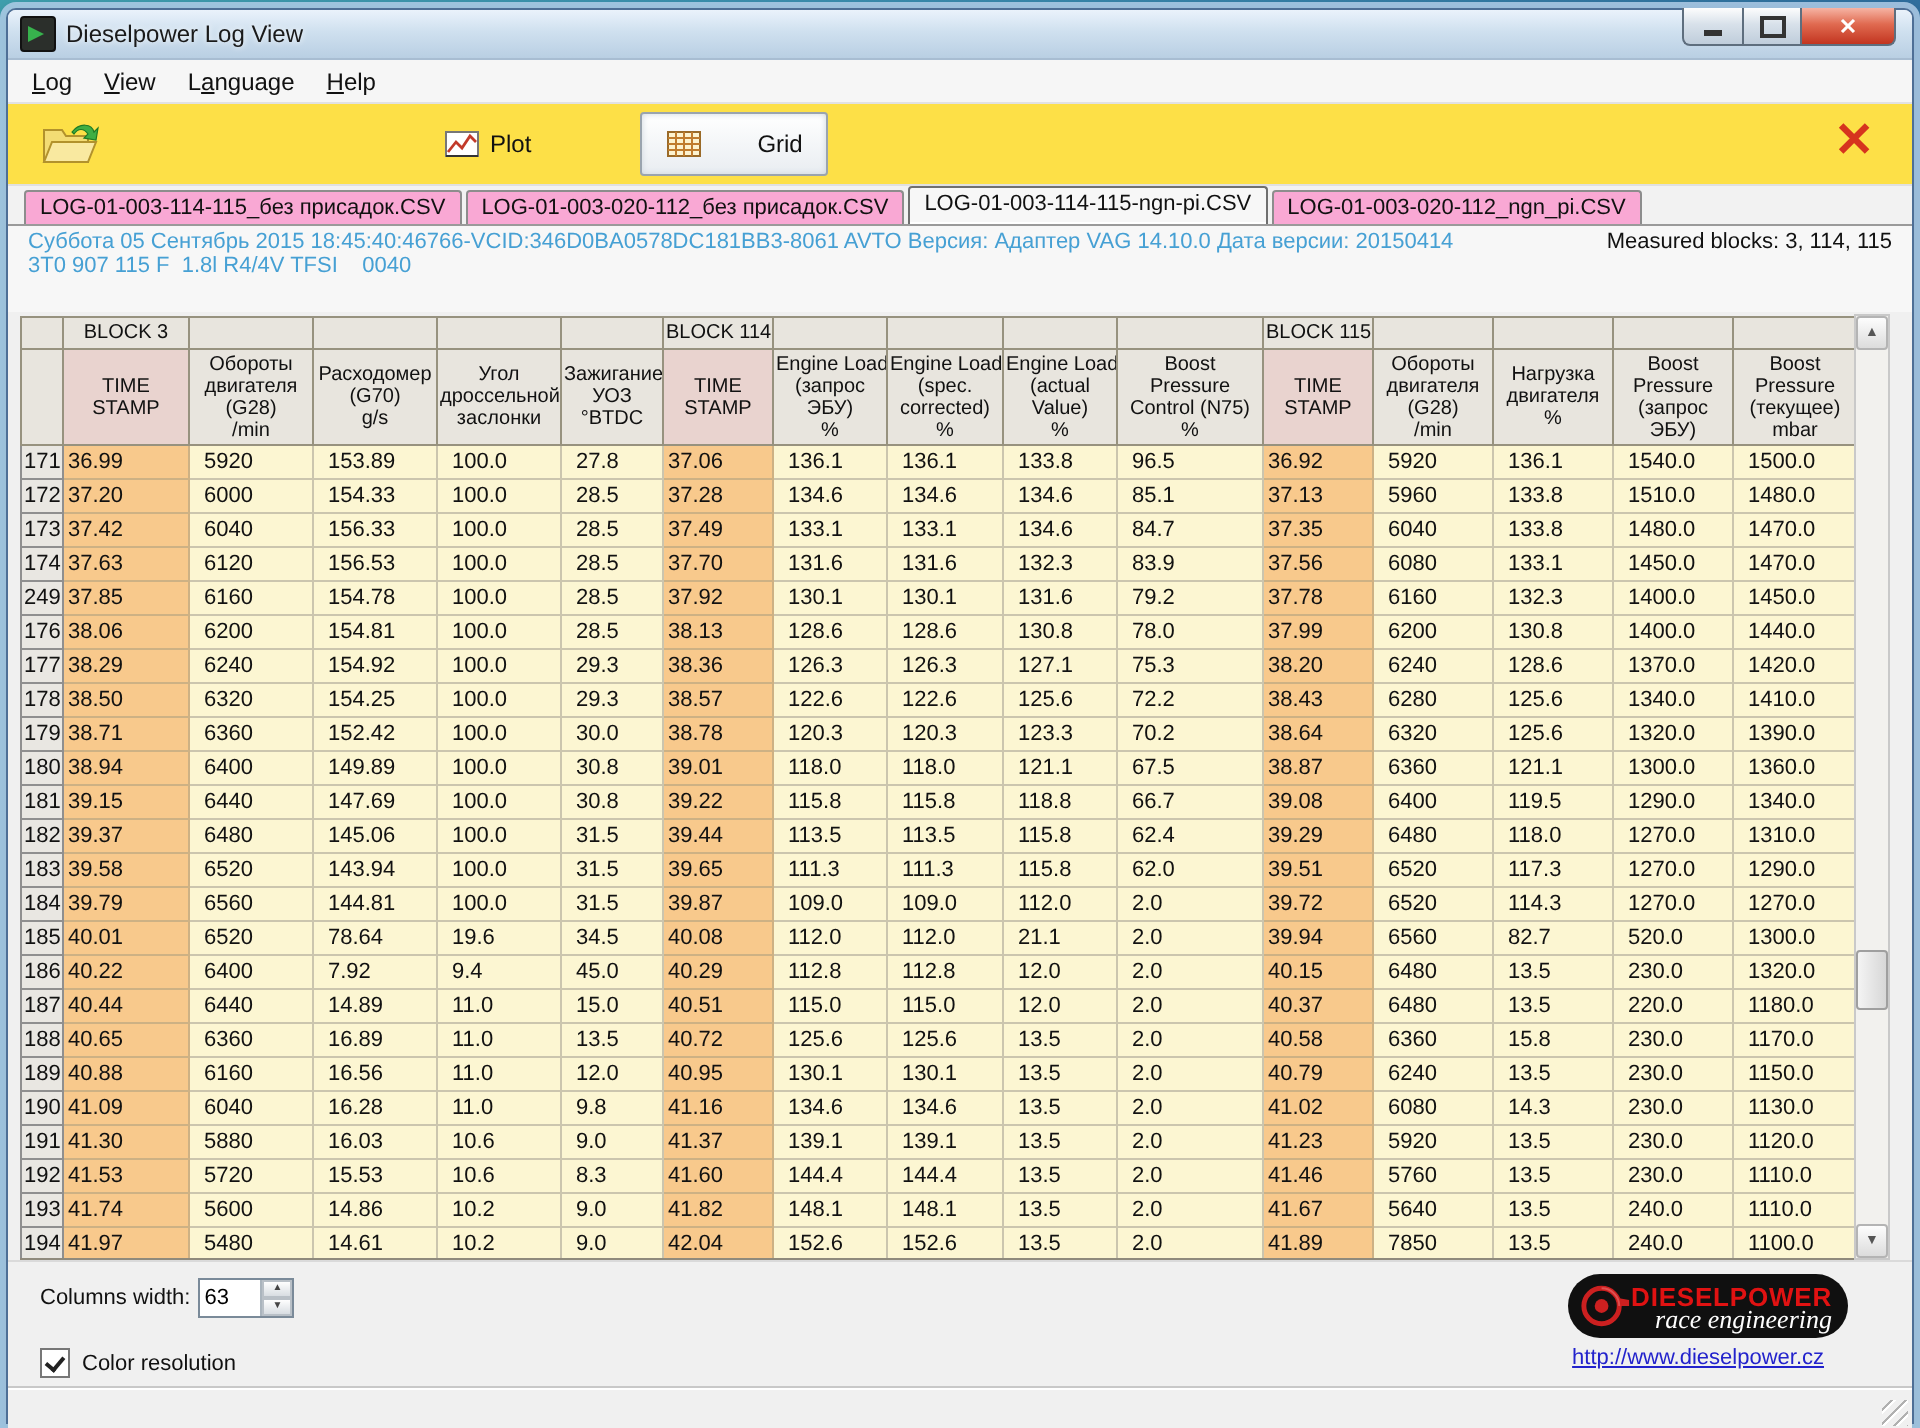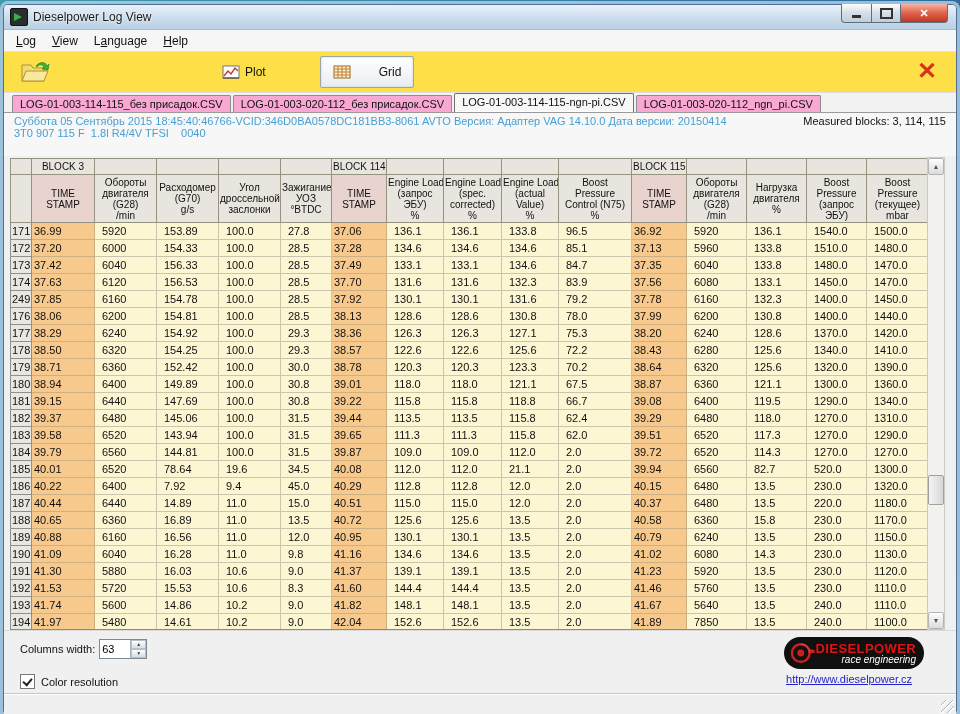--- a/index.html
+++ b/index.html
@@ -93,21 +93,21 @@
   .spinbtns div{flex:1;background:linear-gradient(#fefefe,#d8dde2);border:1px solid #b9c0c7;font-size:5px;
     color:#444;display:flex;align-items:center;justify-content:center;line-height:1;}
   .cb-row{position:absolute;left:16px;top:43px;display:flex;align-items:center;font-size:11px;color:#111;}
   .checkbox{width:13px;height:13px;background:#fff;border:1px solid #777;margin-right:6px;position:relative;}
   .checkbox::after{content:"";position:absolute;left:2px;top:3px;width:7px;height:4px;
     border-left:2px solid #222;border-bottom:2px solid #222;transform:rotate(-50deg);}
   .logo{position:absolute;right:32px;top:6px;width:140px;height:32px;background:#101010;border-radius:16px;
     display:flex;align-items:center;padding:0 8px 0 4px;box-sizing:border-box;}
   .logo-text{display:flex;flex-direction:column;align-items:flex-end;flex:1;}
   .logo-line1{color:#e01212;font-weight:bold;font-size:13px;letter-spacing:.4px;line-height:13px;text-align:right;}
-  .logo-line2{color:#fff;font-style:italic;font-size:10px;line-height:10px;}
+  .logo-line2{color:#fff;font-style:italic;font-size:13px;line-height:10px;font-family:Liberation Serif, serif;}
   .weblink{position:absolute;right:44px;top:42px;font-size:11px;color:#2222cc;text-decoration:underline;}
   
   .statusbar{flex:0 0 21px;height:21px;background:#f0f0f0;border-top:1px solid #c8c8c8;box-shadow:inset 0 1px 0 #fff;
     position:relative;}
   .grip{position:absolute;right:2px;bottom:2px;width:13px;height:13px;
     background:repeating-linear-gradient(135deg,transparent 0 3px,#b0b0b0 3px 4px,#fff 4px 5px);}
 </style>
 </head>
 <body>
 

